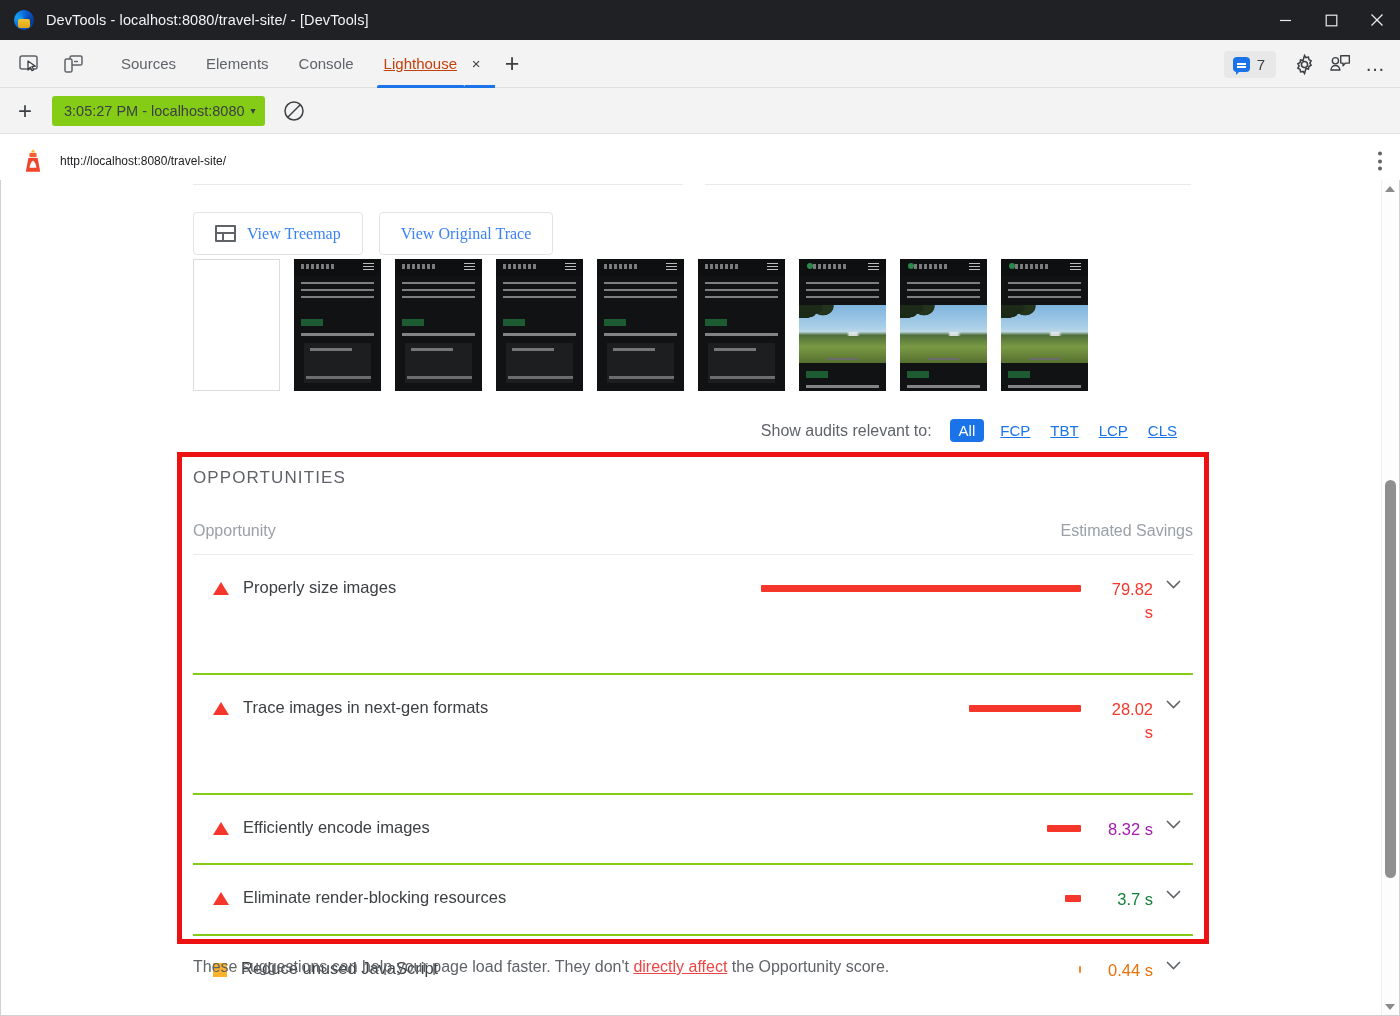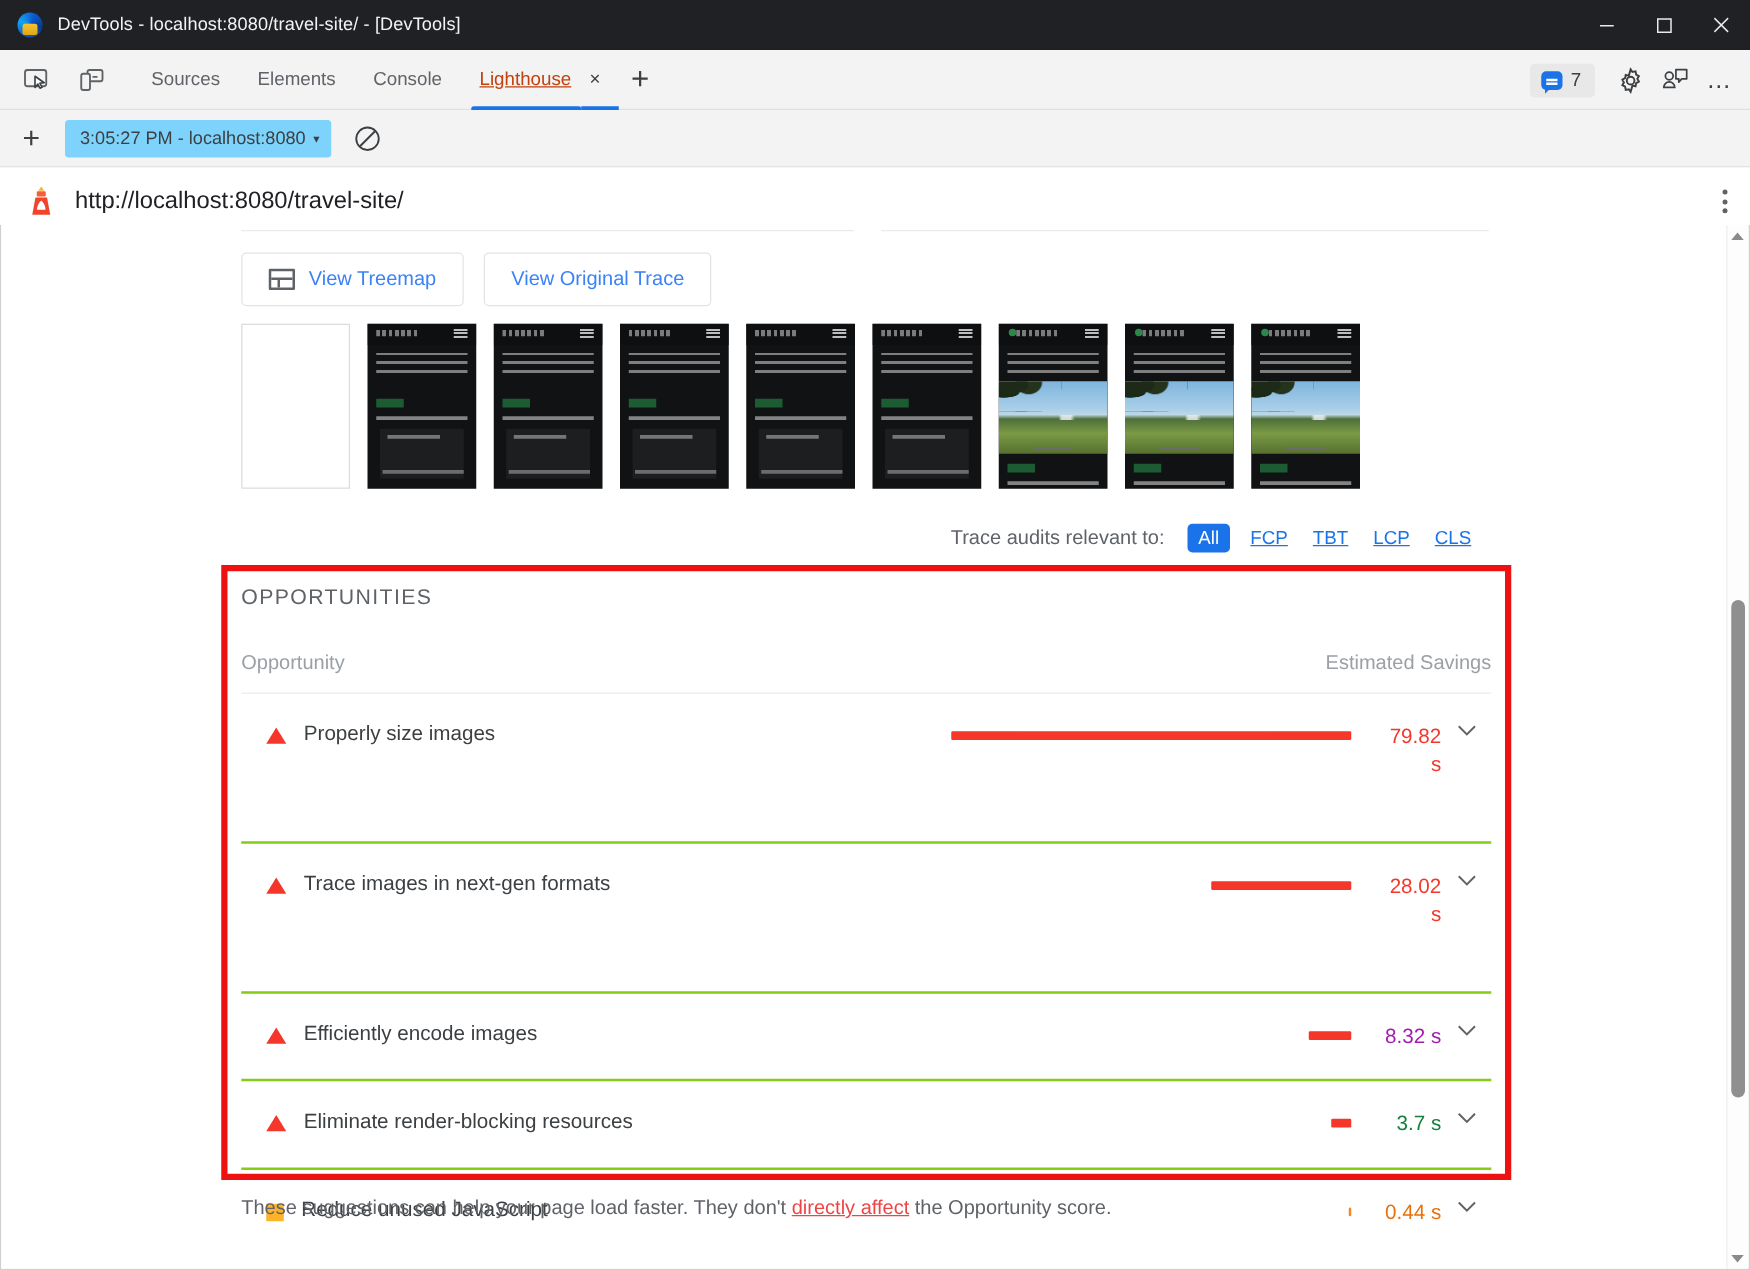--- a/index.html
+++ b/index.html
@@ -101,37 +101,37 @@
   .runbar {
     height: 46px; background: #f3f3f3; border-bottom: 1px solid #e0e0e0;
     display: flex; align-items: center; padding-left: 10px;
   }
   .run-add {
     width: 30px; height: 30px; display: flex; align-items: center; justify-content: center;
     font-size: 24px; font-weight: 300; color: #3c4043;
   }
   .run-select {
     display: flex; align-items: center; gap: 4px;
-    background: #7dd3fc; border-radius: 3px; height: 30px;
+    background: #84cc16; border-radius: 3px; height: 30px;
     padding: 0 9px 0 12px; margin-left: 12px;
     font-size: 14.5px; color: #3c4043; white-space: nowrap;
   }
   .caret-dn { font-size: 10px; color: #3c4043; margin-left: 2px; }
   .run-clear {
     width: 30px; height: 30px; margin-left: 14px;
     display: flex; align-items: center; justify-content: center;
   }
 
   
   .urlrow {
     height: 55px; background: #fff; border-bottom: 1px solid #e6e6e6;
     display: flex; align-items: center; position: relative;
   }
   .lh-icon { width: 30px; margin-left: 18px; display:flex; justify-content:center; }
-  .url-text { font-size: 19px; color: #202124; margin-left: 12px; }
+  .url-text { font-size: 12px; color: #202124; margin-left: 12px; }
   .kebab {
     position: absolute; right: 18px; top: 50%; transform: translateY(-50%);
     display: flex; flex-direction: column; gap: 3.5px; align-items: center;
   }
   .kebab span { width: 4px; height: 4px; border-radius: 50%; background: #5f6368; display:block; }
 
   
   .report-wrap {
     position: absolute; left: 0; top: 180px; right: 0; bottom: 0;
     background: #ffffff; border: 1px solid #d0d0d0; border-top: none;
@@ -142,21 +142,21 @@
     background: #fff; overflow: hidden;
   }
   .top-cut {
     position: absolute; left: 192px; top: 4px; width: 490px; height: 1px; background: #e8eaed;
   }
   .top-cut2 {
     position: absolute; left: 704px; top: 4px; width: 486px; height: 1px; background: #e8eaed;
   }
 
   
-  .viewbtn-row { position: absolute; left: 192px; top: 22px; display: flex; gap: 16px; }
+  .viewbtn-row { position: absolute; left: 192px; top: 32px; display: flex; gap: 16px; font-family: Liberation Serif, serif; }
   .viewbtn {
     height: 43px; border: 1px solid #e3e3e3; border-radius: 4px; background: #fff;
     display: flex; align-items: center; gap: 11px; padding: 0 21px;
     font-size: 16px; color: #3b82f6; white-space: nowrap;
   }
   .treemap-glyph {
     width: 21px; height: 17px; border: 2.2px solid #5f6368; border-radius: 1px;
     display: grid; grid-template-rows: 1fr 1fr; flex: none;
   }
   .treemap-glyph i { border-bottom: 2.2px solid #5f6368; display:block; }
@@ -511,21 +511,21 @@
           <div class="th-burger"></div>
         <div class="th-para"></div>
         <div class="th-photo" style="top:46px;height:58px"></div>
         <div class="th-cap" style="top:99px"></div>
         <div class="th-badge" style="top:112px"></div>
         <div class="th-line" style="top:126px"></div>
       </div>
     </div>
 
     <div class="filter-row">
-      <span class="filter-label">Trace audits relevant to:</span>
+      <span class="filter-label">Show audits relevant to:</span>
       <span class="filter-pill active">All</span>
       <span class="filter-pill">FCP</span>
       <span class="filter-pill">TBT</span>
       <span class="filter-pill">LCP</span>
       <span class="filter-pill">CLS</span>
     </div>
 
     <div class="hl-box"></div>
 
     <div class="opps">

